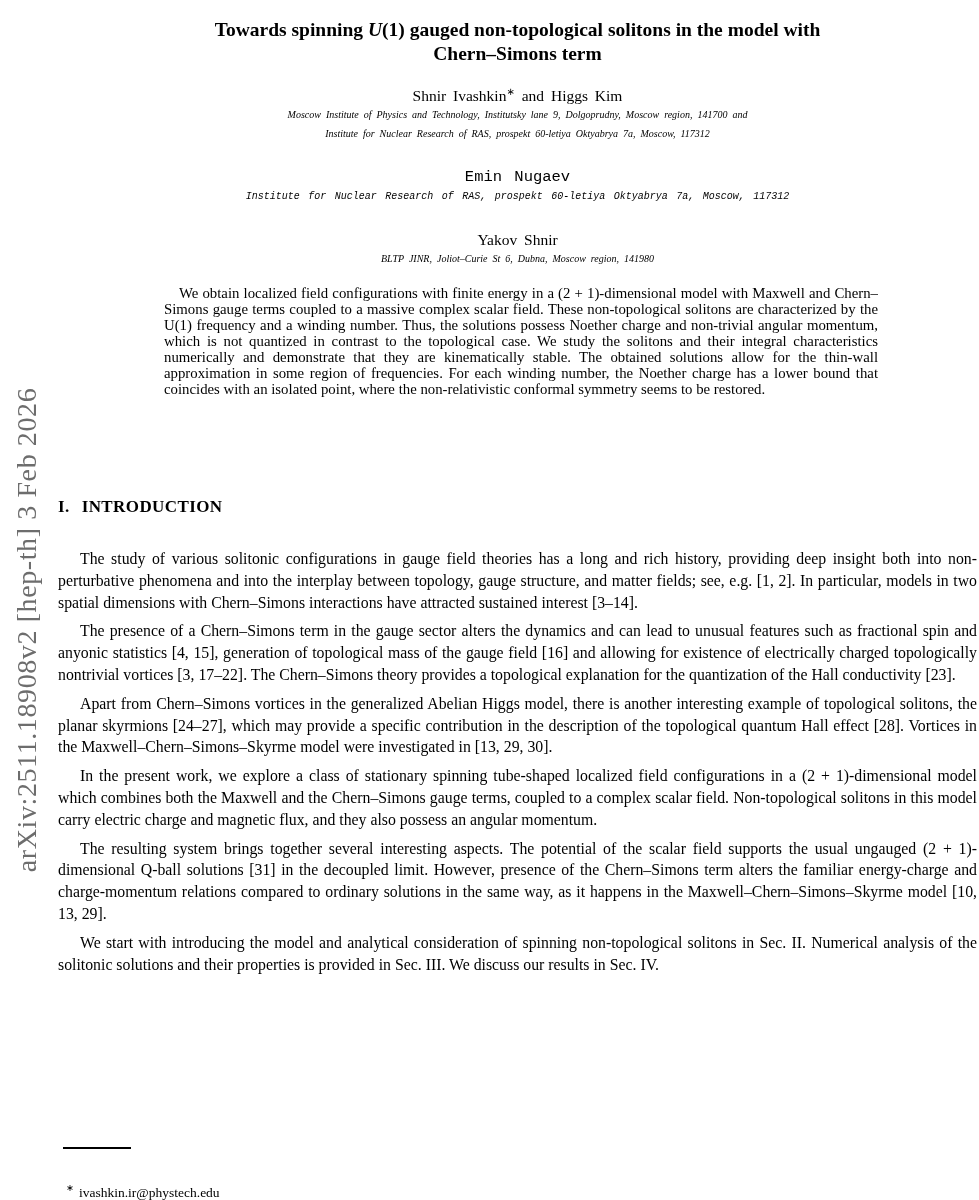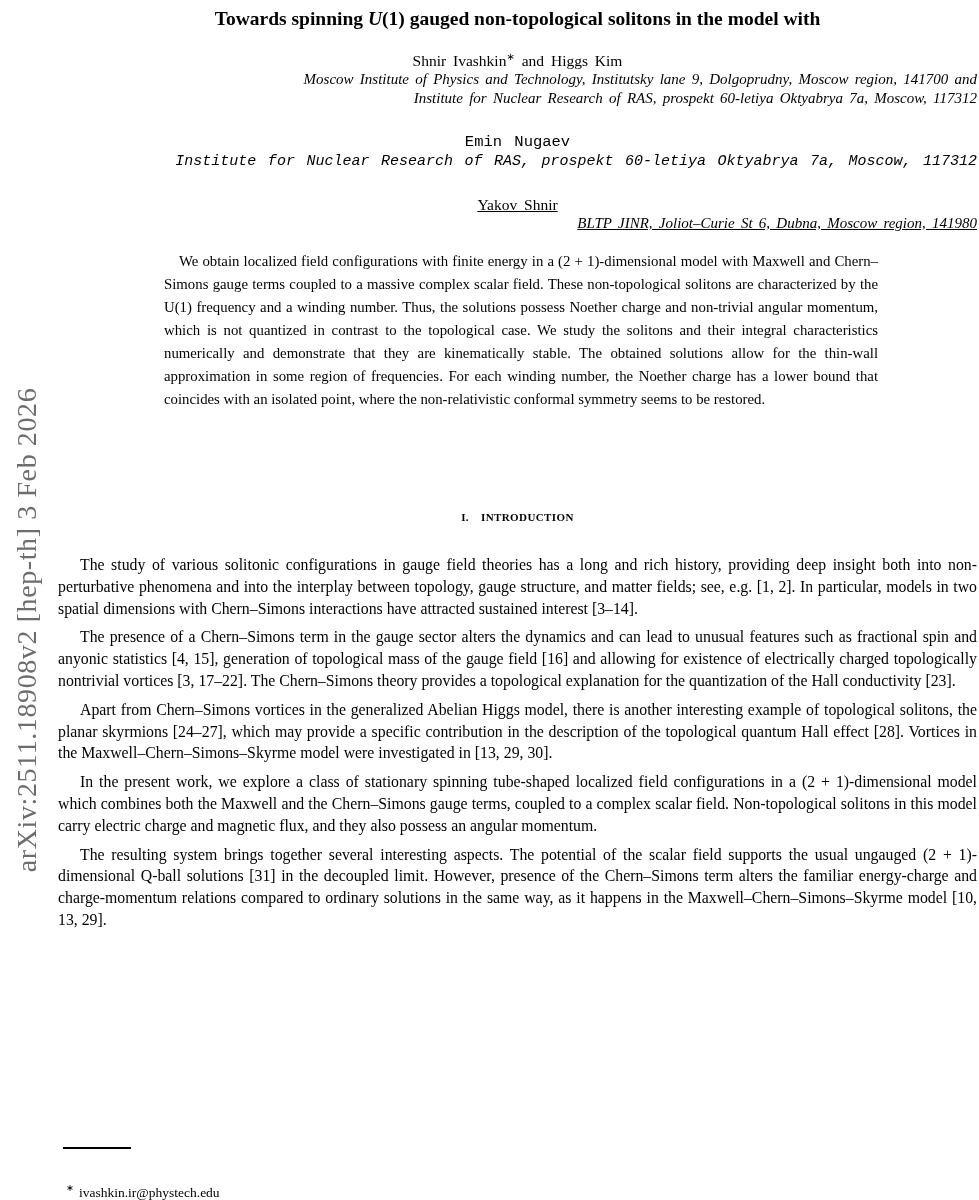--- a/index.html
+++ b/index.html
@@ -26,74 +26,72 @@
     white-space: nowrap;
     font-size: 28px;
     letter-spacing: 0.6px;
     color: #6d6d6d;
     font-family: "Liberation Serif", serif;
   }
 
   .content {
     position: absolute;
     left: 58px;
-    top: 5px;
+    top: 16px;
     width: 919px;
   }
 
   .paper-title {
     margin-top: 2px;
     text-align: center;
     font-weight: bold;
     font-size: 19.5px;
     line-height: 24px;
   }
   .paper-title .math-u {
     font-style: italic;
     font-weight: bold;
   }
 
   .author-group { text-align: center; }
   .group-1 { margin-top: 20px; }
   .group-2 { margin-top: 25px; font-family: Liberation Mono, monospace; }
-  .group-3 { margin-top: 24px; text-decoration: underline; }
+  .group-3 { margin-top: 24px; }
 
   .author-names {
     font-size: 15.5px;
     line-height: 19px;
     word-spacing: 3px;
   }
   .author-names sup {
     font-size: 10px;
     vertical-align: super;
     line-height: 0;
   }
   .affiliation {
     font-style: italic;
-    font-size: 15px;
+    font-size: 10px;
     line-height: 19px;
     word-spacing: 2.5px;
-    text-align: right;
   }
 
   .abstract {
     margin-top: 17px;
     margin-left: 106px;
     width: 714px;
     text-align: justify;
     font-size: 14.8px;
-    line-height: 23px;
+    line-height: 16px;
     text-indent: 15px;
   }
 
   .section-heading {
     margin-top: 100px;
-    text-align: center;
     font-weight: bold;
-    font-size: 11px;
+    font-size: 17px;
     letter-spacing: 0.4px;
   }
   .section-heading .sec-label { margin-right: 12px; }
 
   .body-text {
     margin-top: 31px;
     text-align: justify;
     font-family: Liberation Serif, serif;
   }
   .body-text p {
@@ -128,20 +126,21 @@
 </style>
 </head>
 <body>
 
 <div class="arxiv-stamp">arXiv:2511.18908v2  [hep-th]  3 Feb 2026</div>
 
 <div class="content">
 
   <div class="paper-title">
     <div><span>Towards spinning </span><span class="math-u">U</span><span>(1) gauged non-topological solitons in the model with</span></div>
+    <div>Chern–Simons term</div>
   </div>
 
   <div class="author-group group-1">
     <div class="author-names"><span>Shnir Ivashkin</span><sup>∗</sup><span> and Higgs Kim</span></div>
     <div class="affiliation">Moscow Institute of Physics and Technology, Institutsky lane 9, Dolgoprudny, Moscow region, 141700 and</div>
     <div class="affiliation">Institute for Nuclear Research of RAS, prospekt 60-letiya Oktyabrya 7a, Moscow, 117312</div>
   </div>
 
   <div class="author-group group-2">
     <div class="author-names">Emin Nugaev</div>
@@ -158,20 +157,21 @@
   <div class="section-heading">
     <span class="sec-label">I.</span><span>INTRODUCTION</span>
   </div>
 
   <div class="body-text">
     <p>The study of various solitonic configurations in gauge field theories has a long and rich history, providing deep insight both into non-perturbative phenomena and into the interplay between topology, gauge structure, and matter fields; see, e.g. [1, 2]. In particular, models in two spatial dimensions with Chern–Simons interactions have attracted sustained interest [3–14].</p>
     <p>The presence of a Chern–Simons term in the gauge sector alters the dynamics and can lead to unusual features such as fractional spin and anyonic statistics [4, 15], generation of topological mass of the gauge field [16] and allowing for existence of electrically charged topologically nontrivial vortices [3, 17–22]. The Chern–Simons theory provides a topological explanation for the quantization of the Hall conductivity [23].</p>
     <p>Apart from Chern–Simons vortices in the generalized Abelian Higgs model, there is another interesting example of topological solitons, the planar skyrmions [24–27], which may provide a specific contribution in the description of the topological quantum Hall effect [28]. Vortices in the Maxwell–Chern–Simons–Skyrme model were investigated in [13, 29, 30].</p>
     <p>In the present work, we explore a class of stationary spinning tube-shaped localized field configurations in a (2 + 1)-dimensional model which combines both the Maxwell and the Chern–Simons gauge terms, coupled to a complex scalar field. Non-topological solitons in this model carry electric charge and magnetic flux, and they also possess an angular momentum.</p>
     <p>The resulting system brings together several interesting aspects. The potential of the scalar field supports the usual ungauged (2 + 1)-dimensional Q-ball solutions [31] in the decoupled limit. However, presence of the Chern–Simons term alters the familiar energy-charge and charge-momentum relations compared to ordinary solutions in the same way, as it happens in the Maxwell–Chern–Simons–Skyrme model [10, 13, 29].</p>
+    <p>We start with introducing the model and analytical consideration of spinning non-topological solitons in Sec. II. Numerical analysis of the solitonic solutions and their properties is provided in Sec. III. We discuss our results in Sec. IV.</p>
   </div>
 
 </div>
 
 <div class="footnote-rule"></div>
 
 <div class="footnote">
   <sup>∗</sup><a href="#">ivashkin.ir@phystech.edu</a>
 </div>
 

